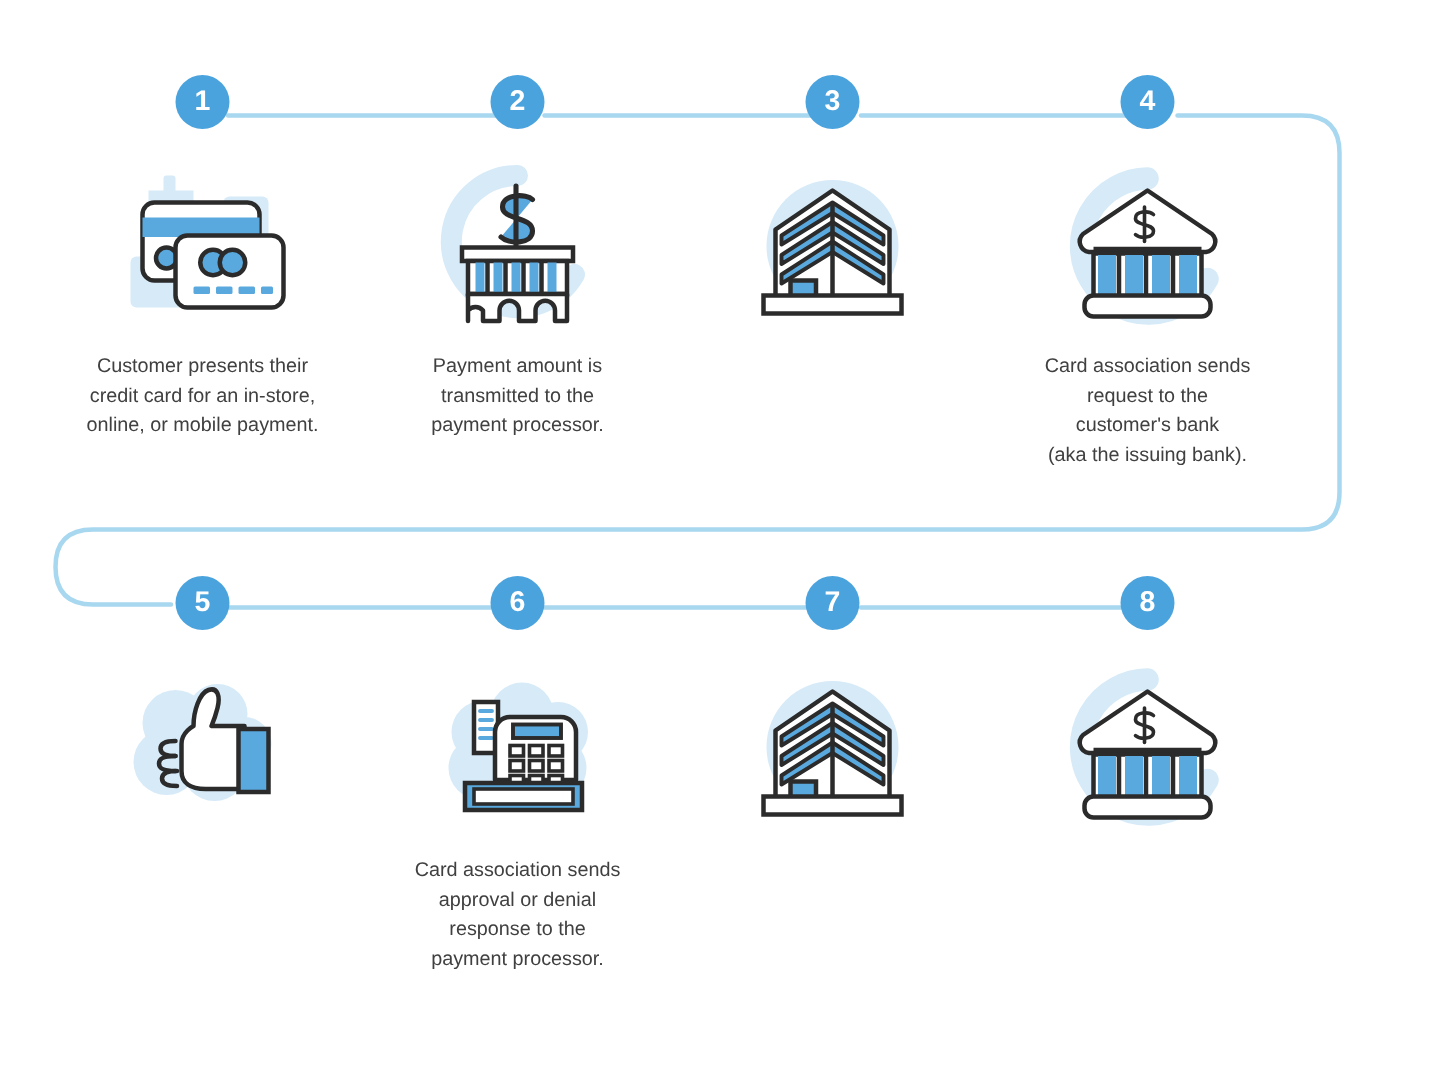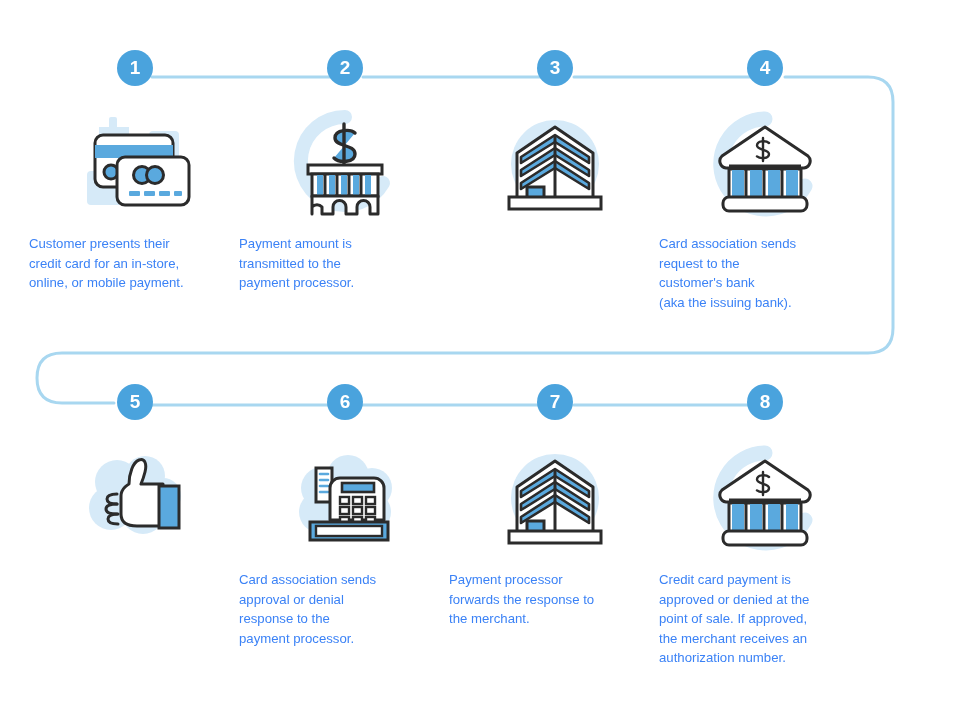--- a/index.html
+++ b/index.html
@@ -75,23 +75,24 @@
     align-items: center;
     justify-content: center;
     position: relative;
   }
   .icon-wrap svg { display: block; }
 
   
   .caption {
     margin-top: 14px;
     width: 212px;
+    text-align: center;
     font-size: 13.2px;
     line-height: 19.5px;
-    color: #3b82f6;
+    color: #404040;
     white-space: pre-line;
     font-family: "Liberation Sans", "DejaVu Sans", sans-serif;
   }
   #row-bottom .caption { margin-top: 16px; }
 </style>
 </head>
 <body>
 
 <div id="infographic">
 
@@ -325,23 +326,20 @@
           <g stroke="#2b2b2b" stroke-width="2.6" fill="#5aa9de" stroke-linejoin="round">
             <path d="M24 48 L58 26 L92 48 L92 54 L58 33 L24 54 Z"></path>
             <path d="M24 61 L58 39 L92 61 L92 67 L58 46 L24 67 Z"></path>
             <path d="M24 74 L58 52 L92 74 L92 80 L58 59 L24 80 Z"></path>
           </g>
           <line x1="58" y1="26" x2="58" y2="95" stroke="#2b2b2b" stroke-width="3"></line>
           <rect x="30" y="78" width="17" height="17" fill="#5aa9de" stroke="#2b2b2b" stroke-width="3"></rect>
           <rect x="12" y="88" width="92" height="12" fill="#ffffff" stroke="#2b2b2b" stroke-width="3"></rect>
         </svg>
       </div>
-      <div class="caption">Payment processor
-forwards the response to
-the merchant.</div>
     </div>
 
     <div class="step">
       <div class="badge">8</div>
       <div class="icon-wrap">
         <svg width="116" height="110" viewBox="0 0 116 110">
           <path d="M58 10 a45 45 0 1 0 40 67" fill="none" stroke="#d6eaf8" stroke-width="15" stroke-linecap="round"></path>
           <path d="M58 18 L101 47 a7 7 0 0 1-4 12 L19 59 a7 7 0 0 1-4-12 Z" fill="#ffffff" stroke="#2b2b2b" stroke-width="3" stroke-linejoin="round"></path>
           <g stroke="#2b2b2b" stroke-width="2.4" fill="none" stroke-linecap="round">
             <path d="M62 34 c-3-2.6-12-2.6-12 2.6 c0 5 12 3.4 12 8.4 c0 5-9 5-12 2.4"></path>
@@ -356,21 +354,16 @@
             <rect x="79" y="61" width="12" height="27"></rect>
           </g>
           <g stroke="#2b2b2b" stroke-width="3">
             <line x1="39" y1="60" x2="39" y2="89"></line>
             <line x1="57" y1="60" x2="57" y2="89"></line>
             <line x1="75" y1="60" x2="75" y2="89"></line>
           </g>
           <rect x="16" y="88" width="84" height="14" rx="6" fill="#ffffff" stroke="#2b2b2b" stroke-width="3"></rect>
         </svg>
       </div>
-      <div class="caption">Credit card payment is
-approved or denied at the
-point of sale. If approved,
-the merchant receives an
-authorization number.</div>
     </div>
   </div>
 
 </div>
 
 </body></html>

